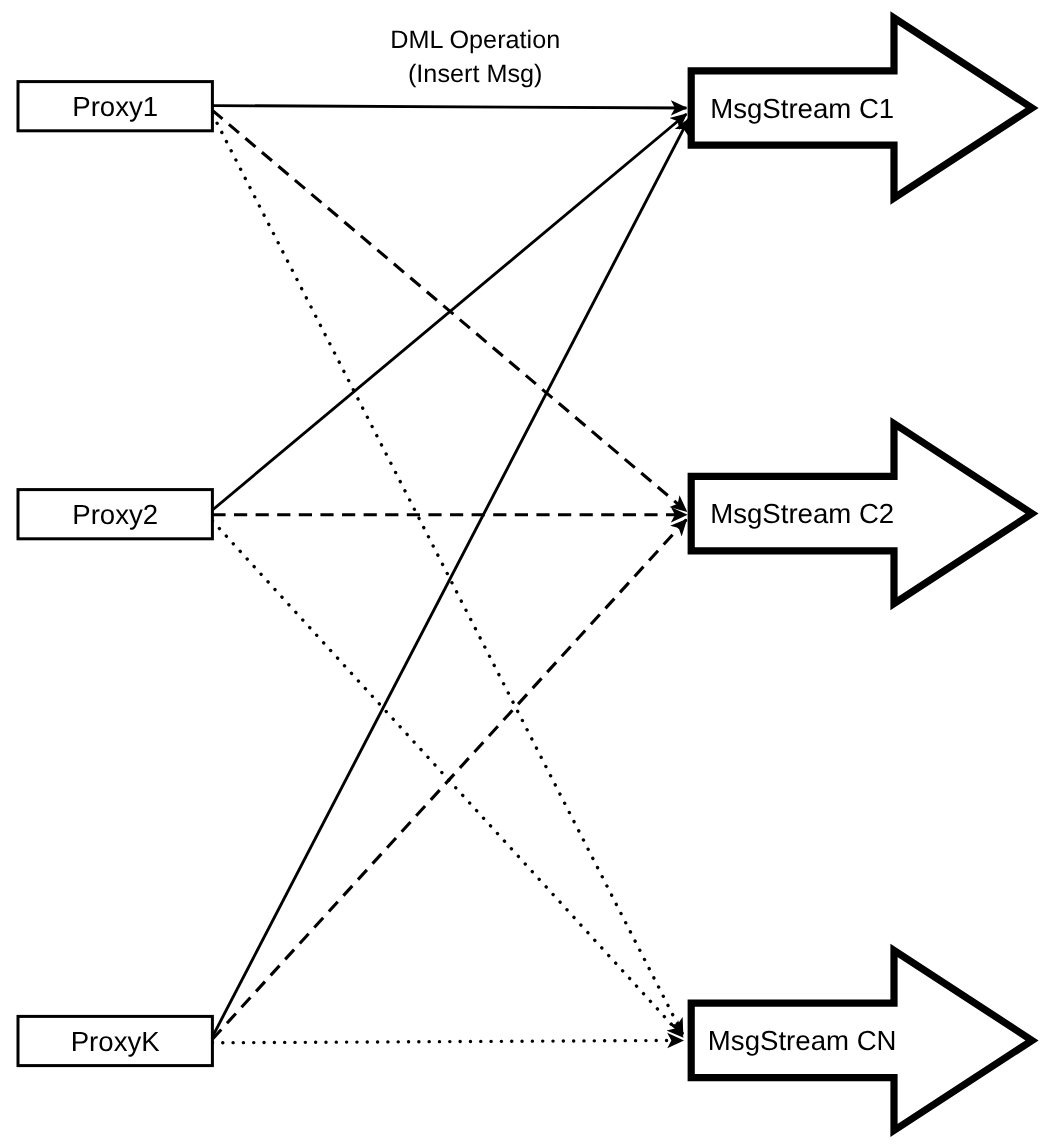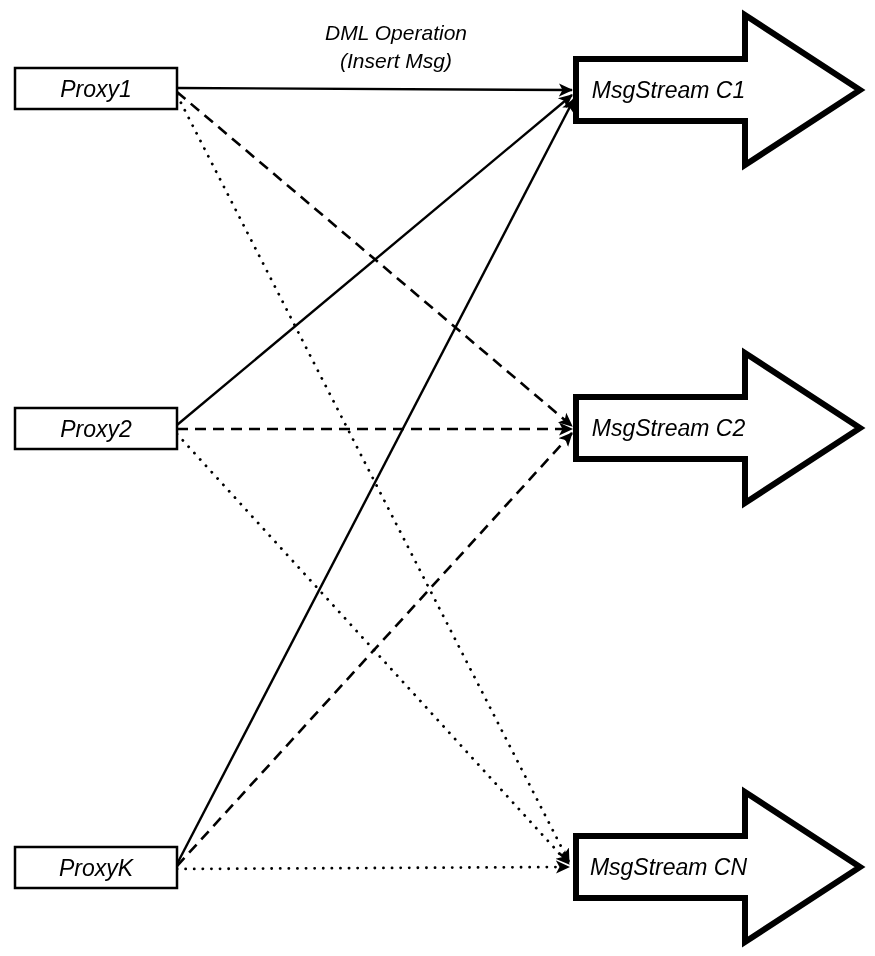--- a/index.html
+++ b/index.html
@@ -9,21 +9,20 @@
   }
   body {
     font-family: "Liberation Sans", sans-serif;
   }
   #diagram-root {
     position: relative;
     width: 875px;
     height: 956px;
     background: #ffffff;
     overflow: hidden;
-    font-style: italic;
   }
   #diagram-svg {
     position: absolute;
     left: 0;
     top: 0;
     width: 875px;
     height: 956px;
     display: block;
   }
   .node-label,

